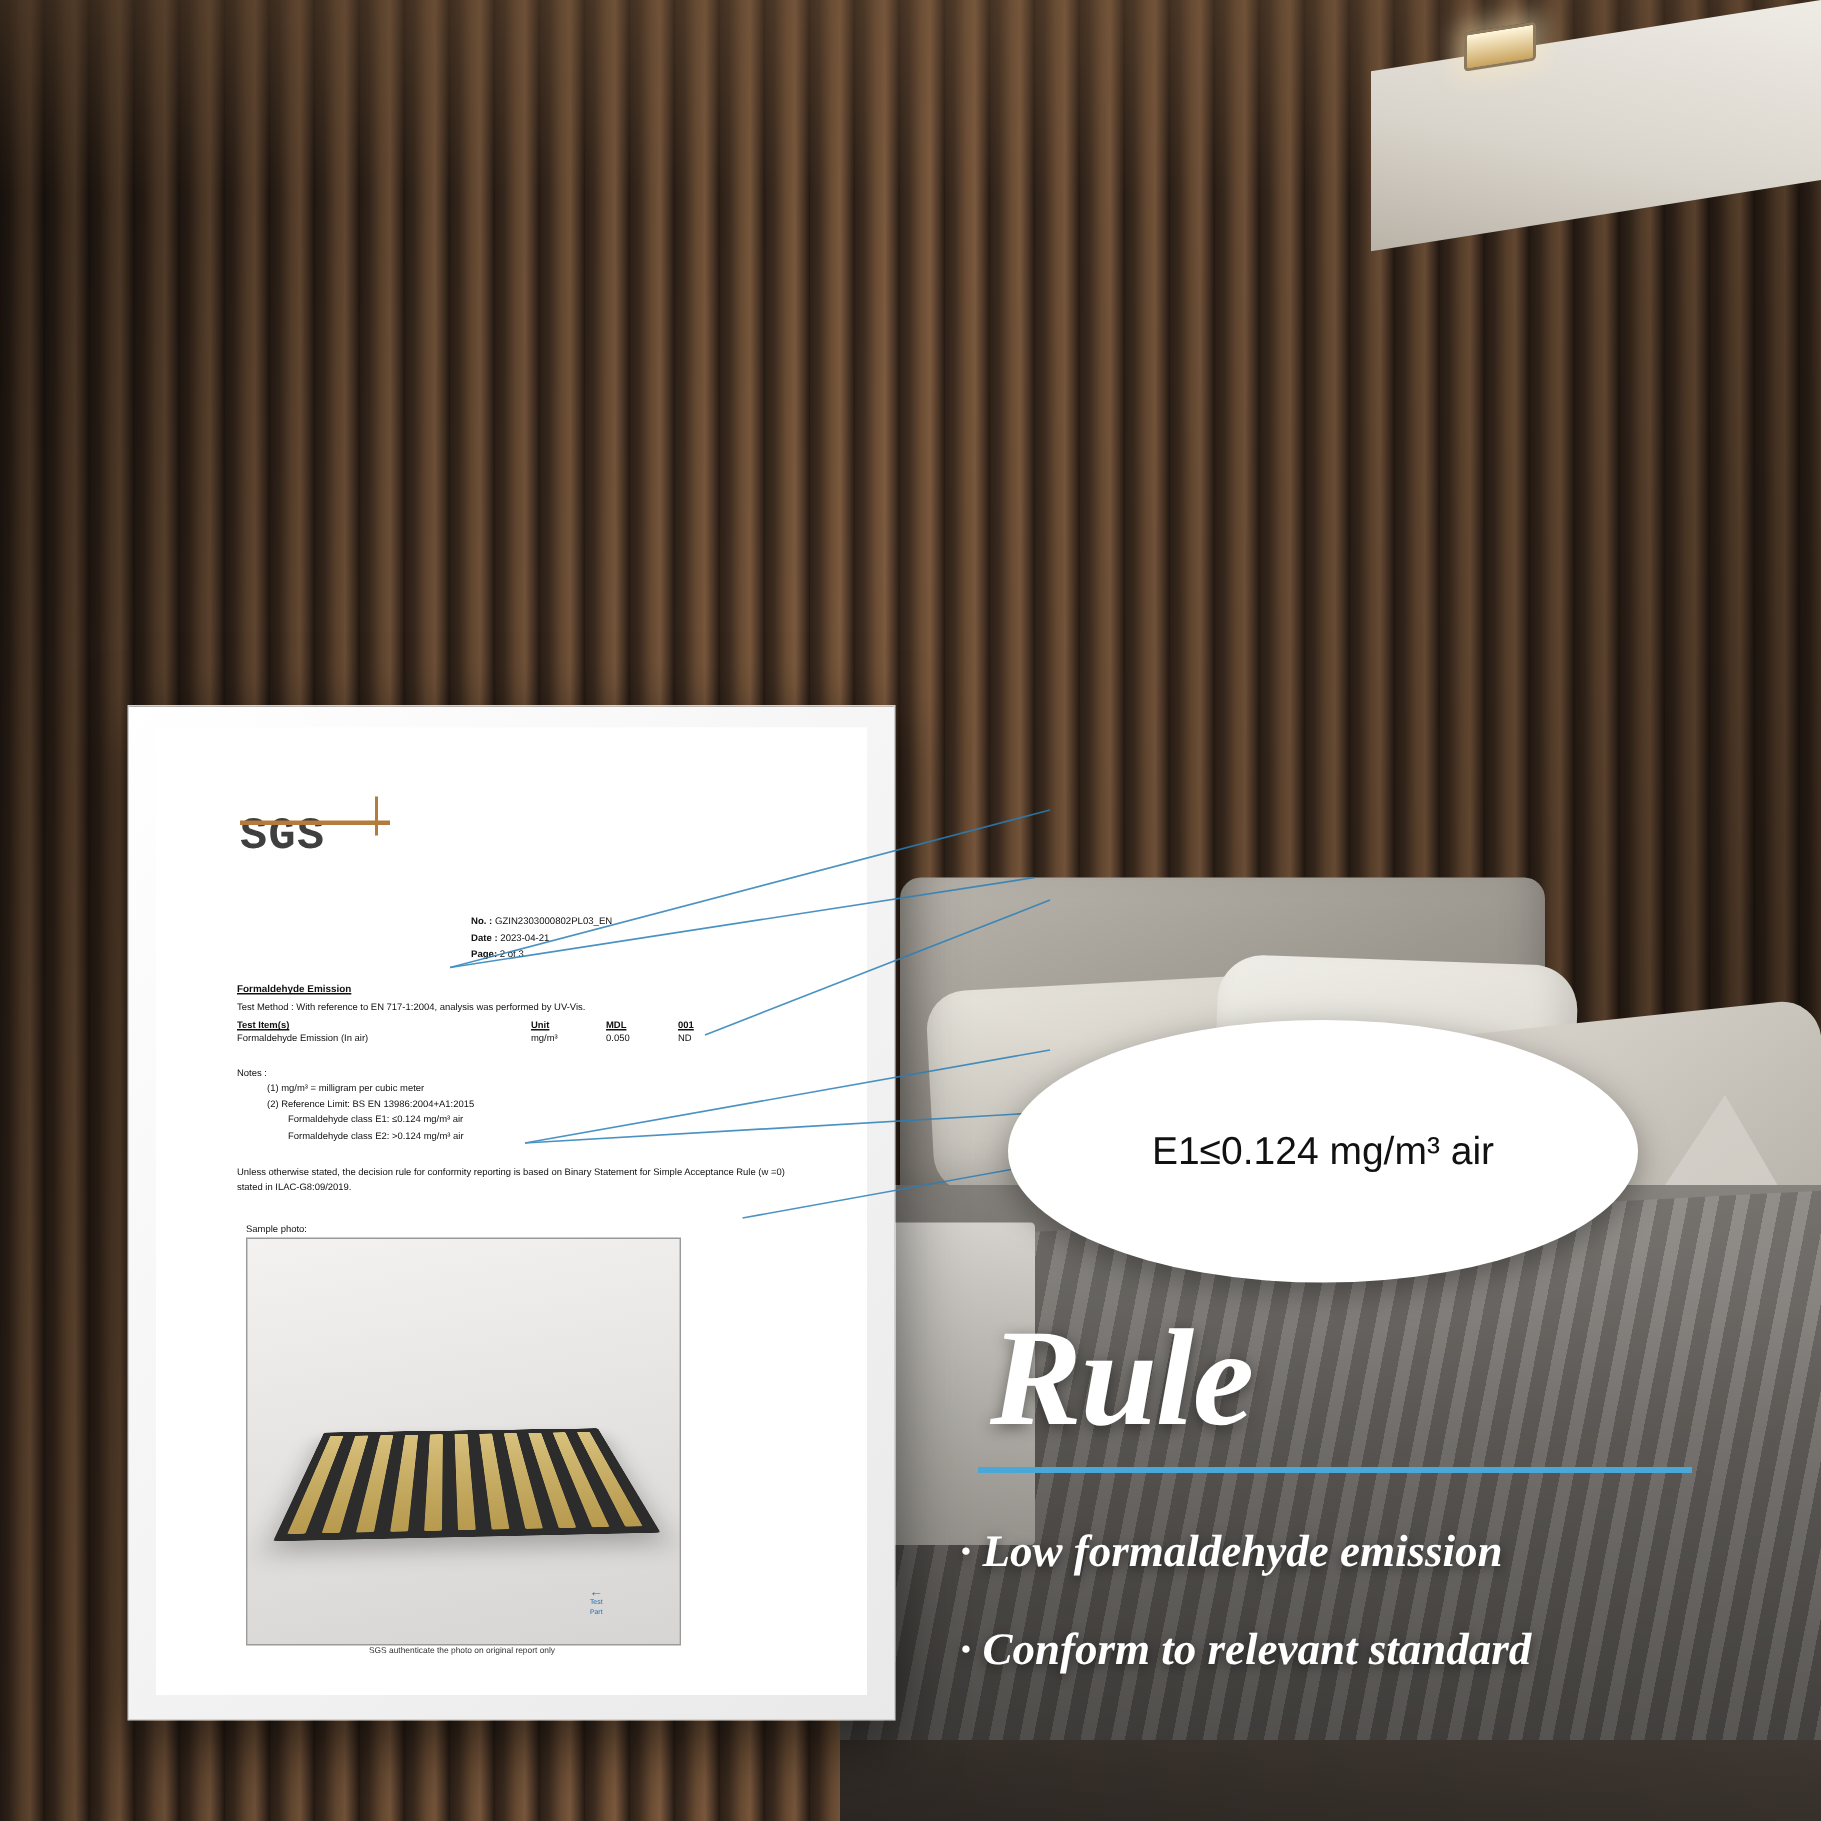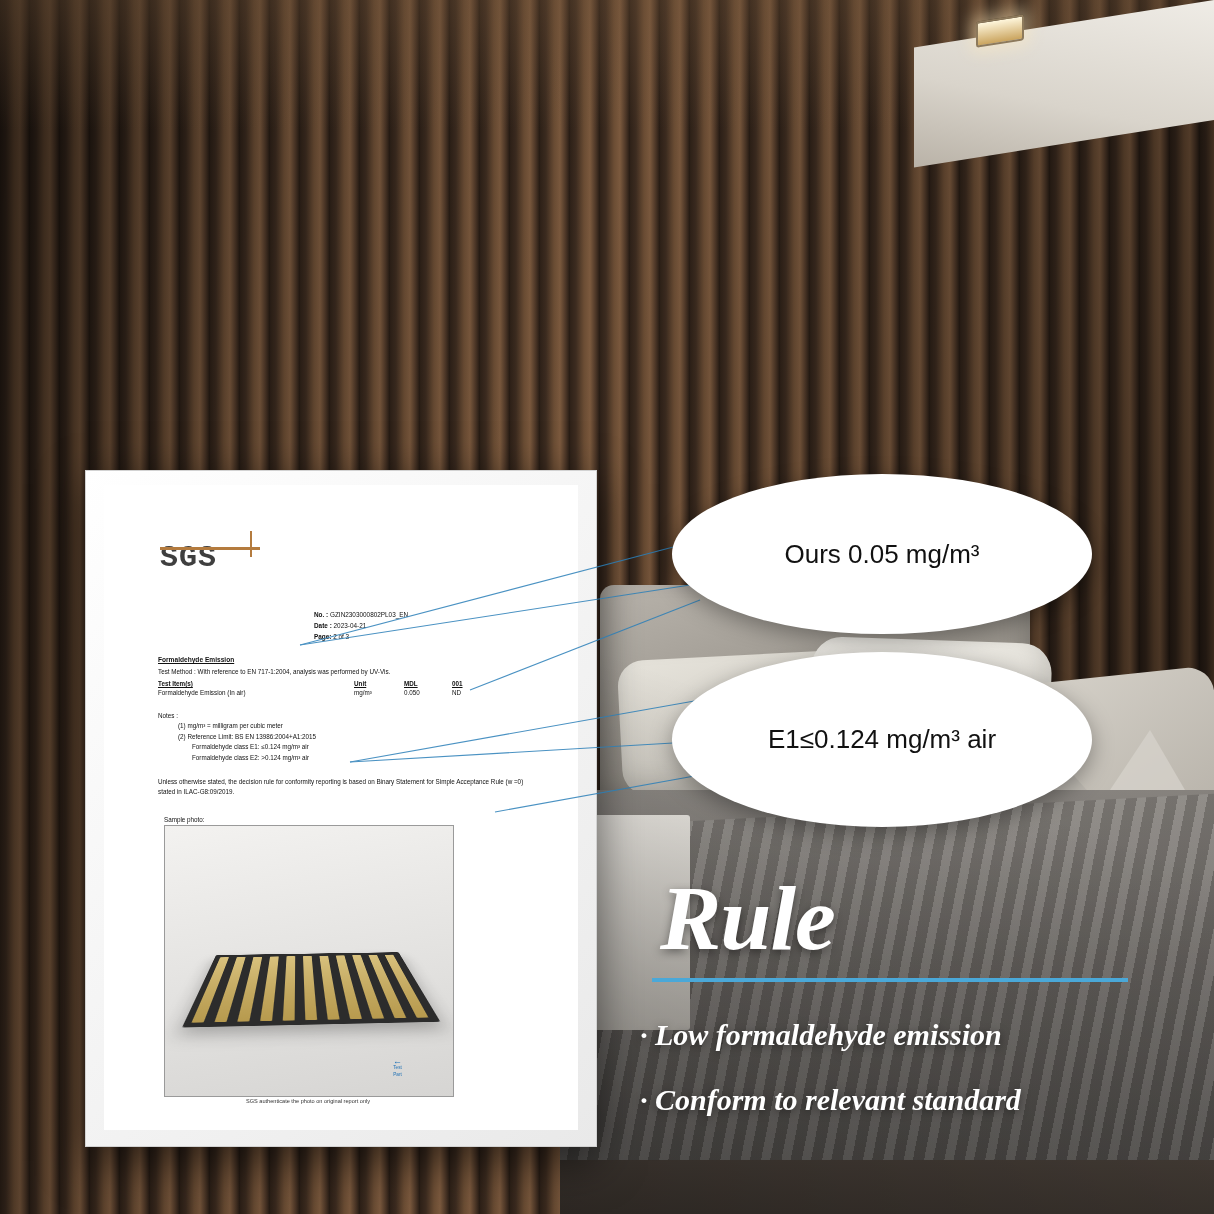--- a/index.html
+++ b/index.html
@@ -92,21 +92,21 @@
   .slat-sample .s{position:absolute;top:6px;width:10px;height:118px;border-radius:1px;
     background:linear-gradient(180deg,#d9c27e,#b79a4e);}
   .test-arrow{position:absolute;left:228px;top:232px;font-size:4.6px;color:#1b6fb5;text-align:center;}
   .test-arrow .ar{display:block;font-size:9px;line-height:7px;}
 
   
   .bubble{position:absolute;background:#fff;border-radius:50%;
     display:flex;align-items:center;justify-content:center;text-align:center;
     box-shadow:0 6px 22px rgba(0,0,0,.35);color:#111;}
   #bubble1{left:672px;top:474px;width:420px;height:160px;font-size:26px;}
-  #bubble2{left:672px;top:652px;width:420px;height:175px;font-size:26px;}
+  #bubble2{left:672px;top:680px;width:420px;height:175px;font-size:26px;}
 
   .leader{position:absolute;left:0;top:0;width:1214px;height:1214px;pointer-events:none;}
 
   
   .safe{position:absolute;left:660px;top:872px;font-family:"Liberation Serif",serif;
     font-style:italic;font-weight:bold;font-size:92px;color:#ffffff;letter-spacing:-1px;
     text-shadow:0 3px 10px rgba(0,0,0,.45);line-height:1;}
   .underline{position:absolute;left:652px;top:978px;width:476px;height:4px;background:#4aa8d8;}
   .bullet{position:absolute;left:640px;font-style:italic;font-weight:bold;font-size:30px;color:#fff;
     text-shadow:0 2px 8px rgba(0,0,0,.5);font-family:"Liberation Serif",serif;}
@@ -217,21 +217,20 @@
     <g stroke="#2b7fb8" stroke-width="1.1" fill="none" opacity=".85">
       <line x1="300" y1="645" x2="700" y2="540"></line>
       <line x1="300" y1="645" x2="690" y2="585"></line>
       <line x1="470" y1="690" x2="700" y2="600"></line>
       <line x1="350" y1="762" x2="690" y2="742"></line>
       <line x1="495" y1="812" x2="700" y2="775"></line>
       <line x1="350" y1="762" x2="700" y2="700"></line>
     </g>
   </svg>
 
-  <div class="bubble" id="bubble1">Ours 0.05 mg/m³</div>
   <div class="bubble" id="bubble2">E1≤0.124 mg/m³ air</div>
 
   <div class="safe">Rule</div>
   <div class="underline"></div>
   <div class="bullet" id="bullet1">· Low formaldehyde emission</div>
   <div class="bullet" id="bullet2">· Conform to relevant standard</div>
 
 </div>
 
 </body></html>

